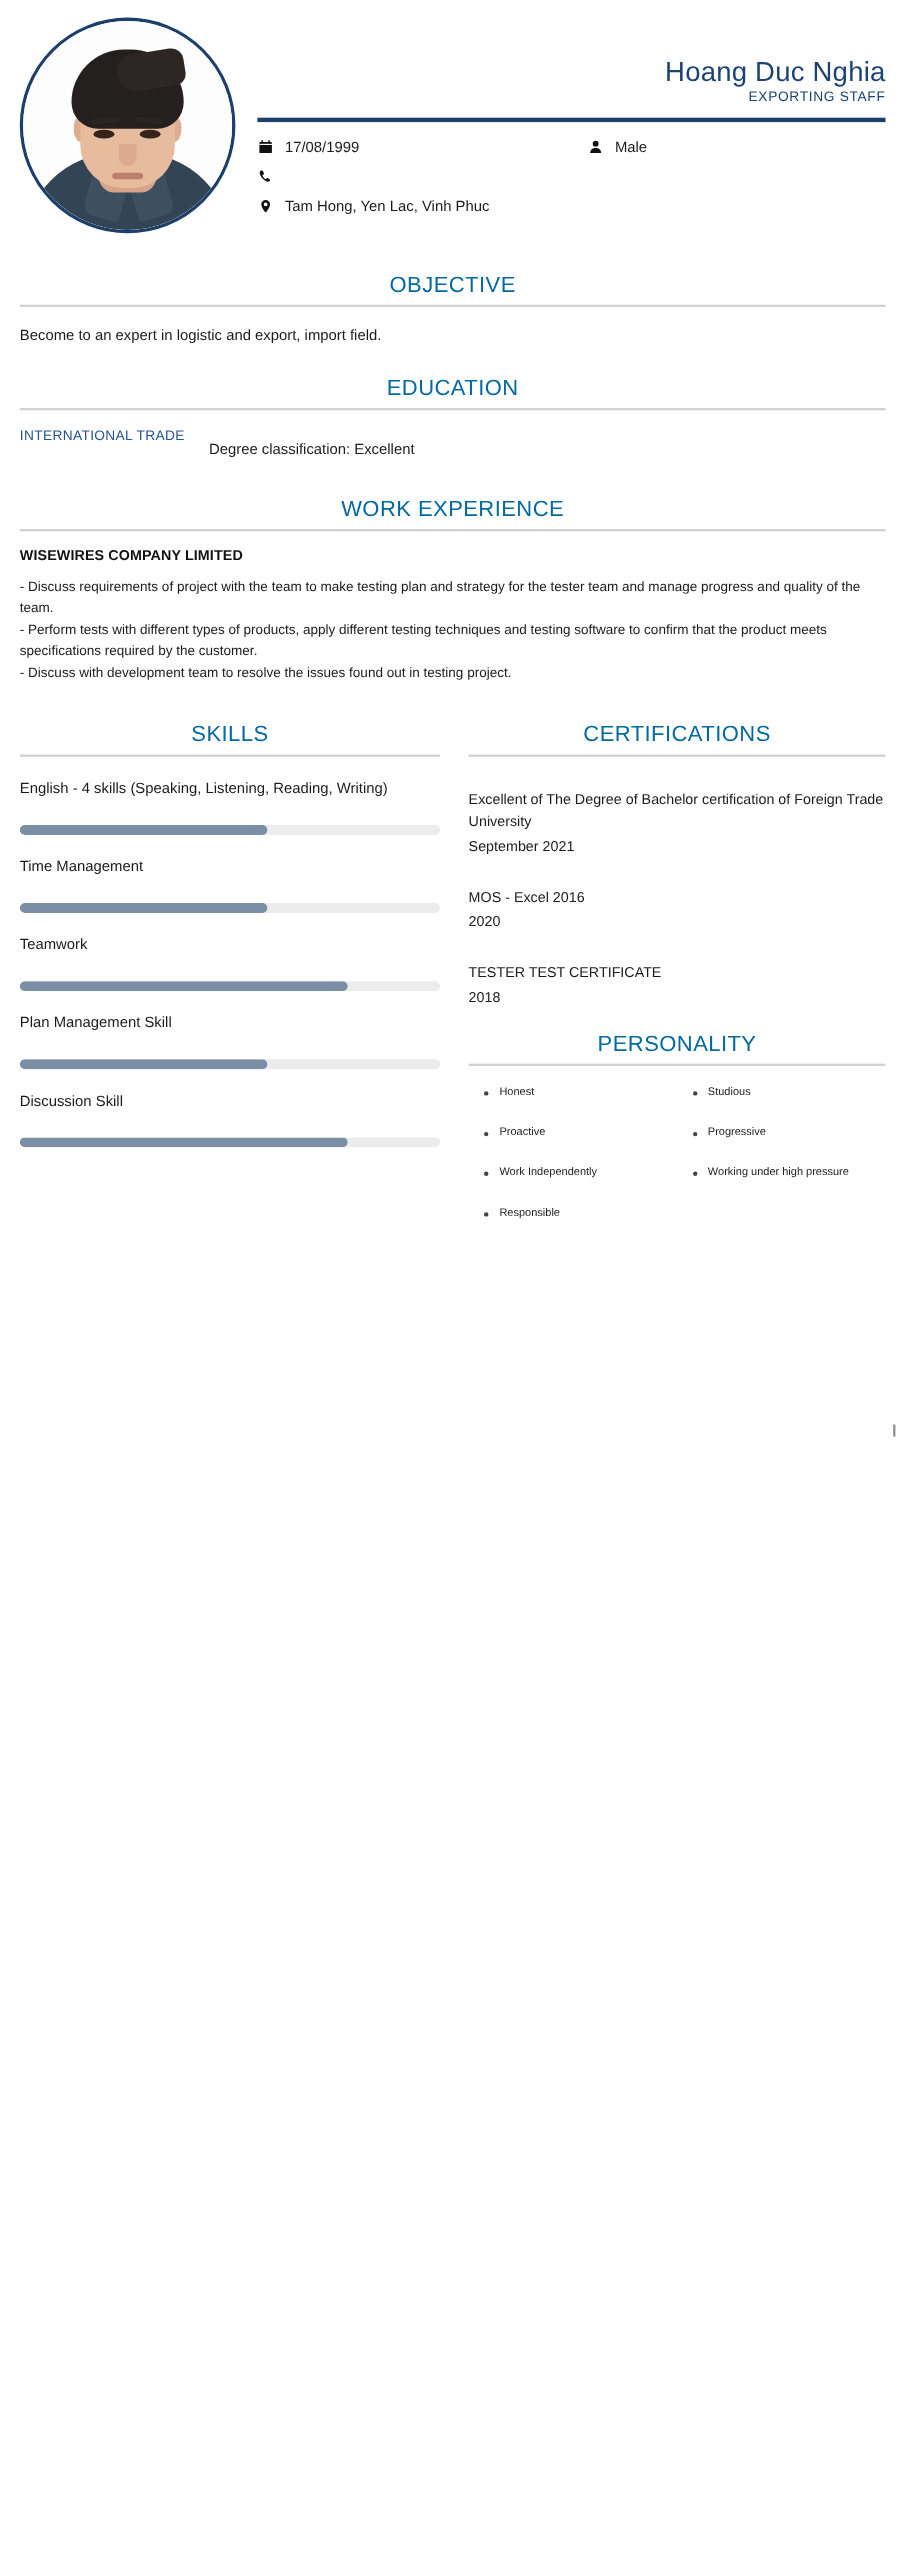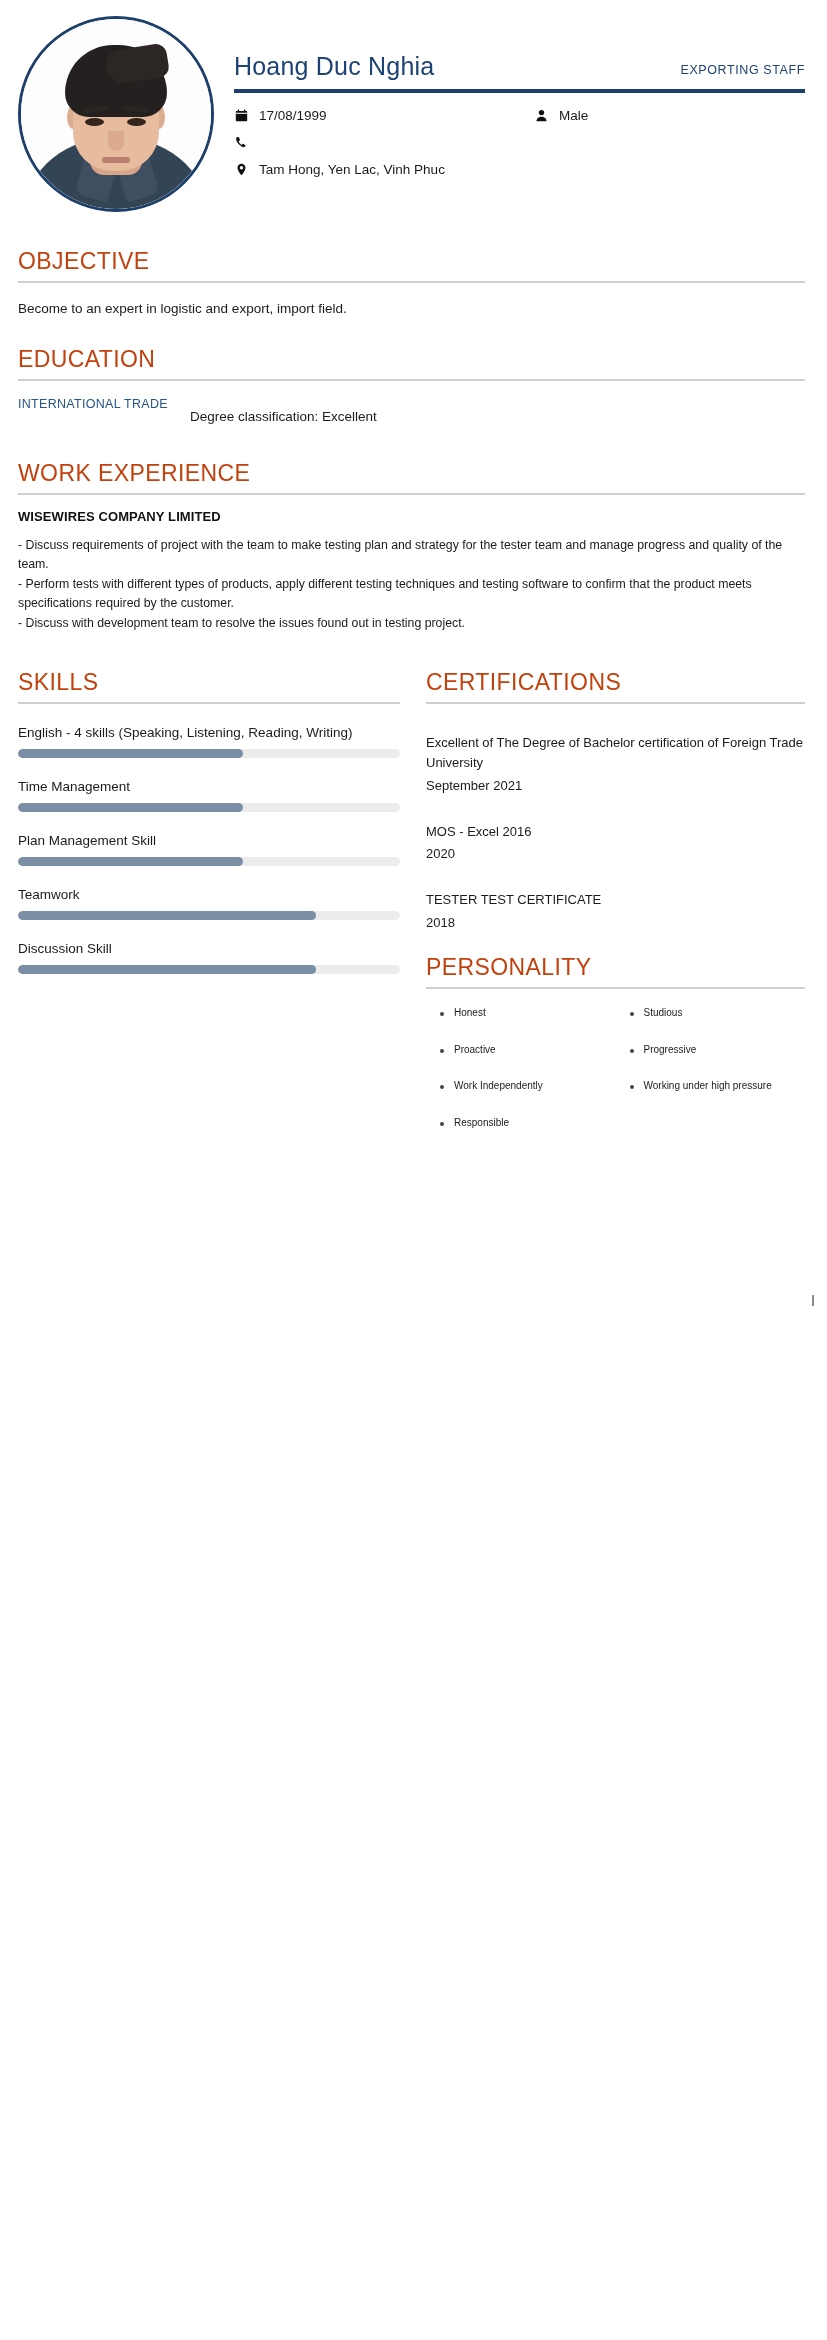--- a/index.html
+++ b/index.html
@@ -92,20 +92,21 @@
   }
   .p-mouth {
     position: absolute; left: 50%; transform: translateX(-50%); top: 138px;
     width: 28px; height: 6px; background: #bb7f6e; border-radius: 4px;
   }
 
   .head-right { flex: 1 1 auto; padding-left: 20px; min-width: 0; }
   .name-row {
     display: flex; align-items: flex-end; justify-content: space-between;
     padding: 38px 0 8px 0;
+    flex-direction: column;
   }
   .name {
     font-size: 25px; color: #1d4274; font-weight: 400; letter-spacing: .2px;
     white-space: nowrap;
   }
   .job-title {
     font-size: 12.5px; color: #1d4274; letter-spacing: .6px;
     padding-bottom: 4px; white-space: nowrap;
   }
   .head-rule { height: 4px; background: #1d3f6b; width: 100%; }
@@ -117,22 +118,23 @@
   .c-ico {
     width: 15px; flex: 0 0 15px; display: flex; align-items: center;
     justify-content: center; color: #111111;
   }
   .c-ico svg { display: block; }
   .c-val { font-size: 13.5px; color: #1b1b1b; }
 
   
   .section { padding: 0 22px 0 18px; }
   .sec-title {
-    font-size: 23px; color: #c2410c; letter-spacing: .4px; font-weight: 400;
+    font-size: 20px; color: #0369a1; letter-spacing: .4px; font-weight: 400;
     padding-bottom: 6px;
+    text-align: center;
   }
   .sec-rule { height: 2px; background: #cfcfcf; width: 100%; }
 
   .objective-text { font-size: 13.5px; color: #1b1b1b; padding: 18px 0 0 0; }
 
   .two-col { display: flex; padding-top: 14px; }
   .col-left { width: 172px; flex: 0 0 172px; padding-right: 10px; }
   .col-right { flex: 1 1 auto; min-width: 0; }
   .entry-label {
     font-size: 12.5px; color: #26548c; letter-spacing: .3px; line-height: 1.55;
@@ -146,21 +148,21 @@
   .desc-line {
     font-size: 12.3px; color: #1b1b1b; line-height: 1.58;
   }
 
   
   .lower { display: flex; padding: 0 22px 0 18px; gap: 26px; }
   .lower-left { width: 382px; flex: 0 0 382px; }
   .lower-right { flex: 1 1 auto; min-width: 0; }
 
   .skill-item { padding-top: 21px; }
-  .skill-name { font-size: 13.5px; color: #1b1b1b; padding-bottom: 9px; }
+  .skill-name { font-size: 13.5px; color: #1b1b1b; padding-bottom: 26px; }
   .bar-track {
     height: 9px; background: #ececec; border-radius: 5px; overflow: hidden;
   }
   .bar-fill { height: 9px; background: #7a8ea6; border-radius: 5px; }
 
   .cert-item { padding-top: 14px; margin-top: 15px; }
   .cert-name { font-size: 13px; color: #1b1b1b; line-height: 1.52; }
   .cert-year { font-size: 13px; color: #1b1b1b; padding-top: 5px; }
 
   .pers-grid {
@@ -328,30 +330,30 @@
 
 
       <div class="skill-item">
         <div class="skill-name">Time Management</div>
         <div class="bar-track">
           <div class="bar-fill" style="width: 59%;"></div>
         </div>
       </div>
 
       <div class="skill-item">
+        <div class="skill-name">Teamwork</div>
+        <div class="bar-track">
+          <div class="bar-fill" style="width: 78%;"></div>
+        </div>
+      </div>
+
+      <div class="skill-item">
         <div class="skill-name">Plan Management Skill</div>
         <div class="bar-track">
           <div class="bar-fill" style="width: 59%;"></div>
-        </div>
-      </div>
-
-      <div class="skill-item">
-        <div class="skill-name">Teamwork</div>
-        <div class="bar-track">
-          <div class="bar-fill" style="width: 78%;"></div>
         </div>
       </div>
 
       <div class="skill-item">
         <div class="skill-name">Discussion Skill</div>
         <div class="bar-track">
           <div class="bar-fill" style="width: 78%;"></div>
         </div>
       </div>
     </div>

